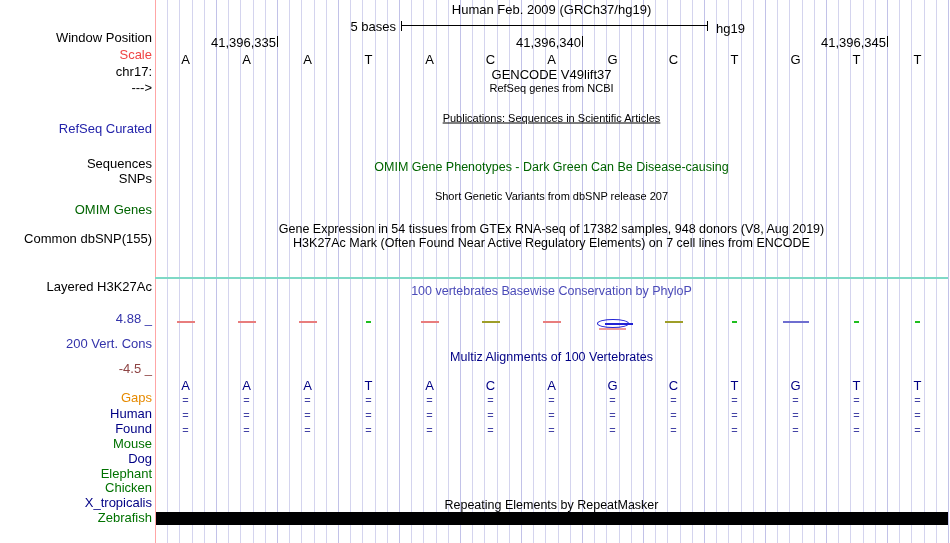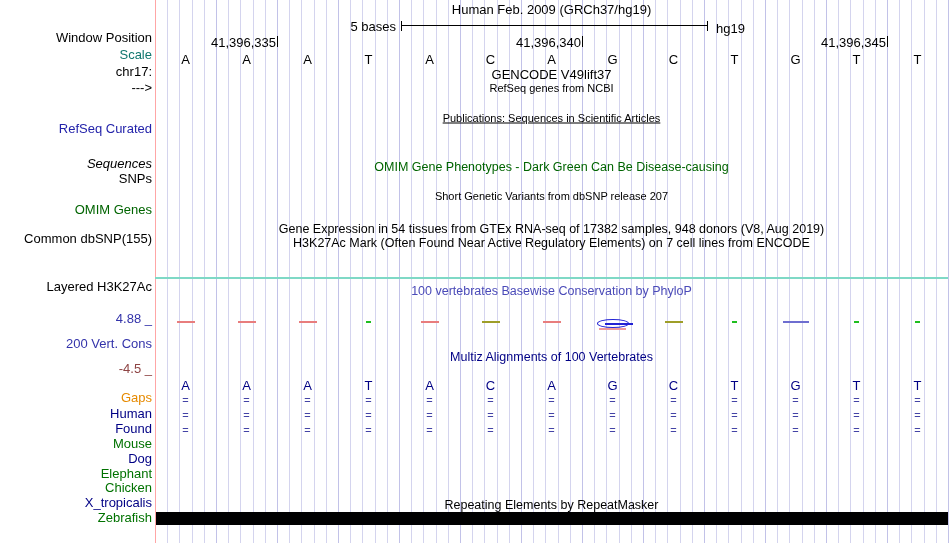--- a/index.html
+++ b/index.html
@@ -111,25 +111,25 @@
   <div class="abs scale-bar-h"></div>
   <div class="abs scale-tick-l"></div>
   <div class="abs scale-tick-r"></div>
   <div class="abs hg19-text">hg19</div>
 
   <div class="abs teal-line" style="background: rgb(127, 217, 198);"></div>
   <div class="abs repeat-bar" style="background: rgb(0, 0, 0);"></div>
 
   <div id="dyn">
       <div class="side-label" style="top: 9px; color: rgb(0, 0, 0);">Window Position</div>
-      <div class="side-label" style="top: 26px; color: #0f766e;">Scale</div>
+      <div class="side-label" style="top: 26px; color: #ef4444;">Scale</div>
       <div class="side-label" style="top: 43px; color: rgb(0, 0, 0);">chr17:</div>
       <div class="side-label" style="top: 59px; color: rgb(0, 0, 0);">---&gt;</div>
       <div class="side-label" style="top: 100px; color: rgb(35, 35, 170);">RefSeq Curated</div>
-      <div class="side-label" style="top: 135px; color: rgb(0, 0, 0); font-style: italic;">Sequences</div>
+      <div class="side-label" style="top: 135px; color: rgb(0, 0, 0);">Sequences</div>
       <div class="side-label" style="top: 150px; color: rgb(0, 0, 0);">SNPs</div>
       <div class="side-label" style="top: 181px; color: rgb(0, 100, 0);">OMIM Genes</div>
       <div class="side-label" style="top: 210px; color: rgb(0, 0, 0);">Common dbSNP(155)</div>
       <div class="side-label" style="top: 258px; color: rgb(0, 0, 0);">Layered H3K27Ac</div>
       <div class="side-label" style="top: 290px; color: rgb(51, 51, 170);">4.88 _</div>
       <div class="side-label" style="top: 315px; color: rgb(51, 51, 170);">200 Vert. Cons</div>
       <div class="side-label" style="top: 340px; color: rgb(142, 68, 68);">-4.5 _</div>
       <div class="side-label" style="top: 369px; color: rgb(230, 138, 0);">Gaps</div>
       <div class="side-label" style="top: 385px; color: rgb(0, 0, 133);">Human</div>
       <div class="side-label" style="top: 400px; color: rgb(0, 0, 133);">Found</div>

